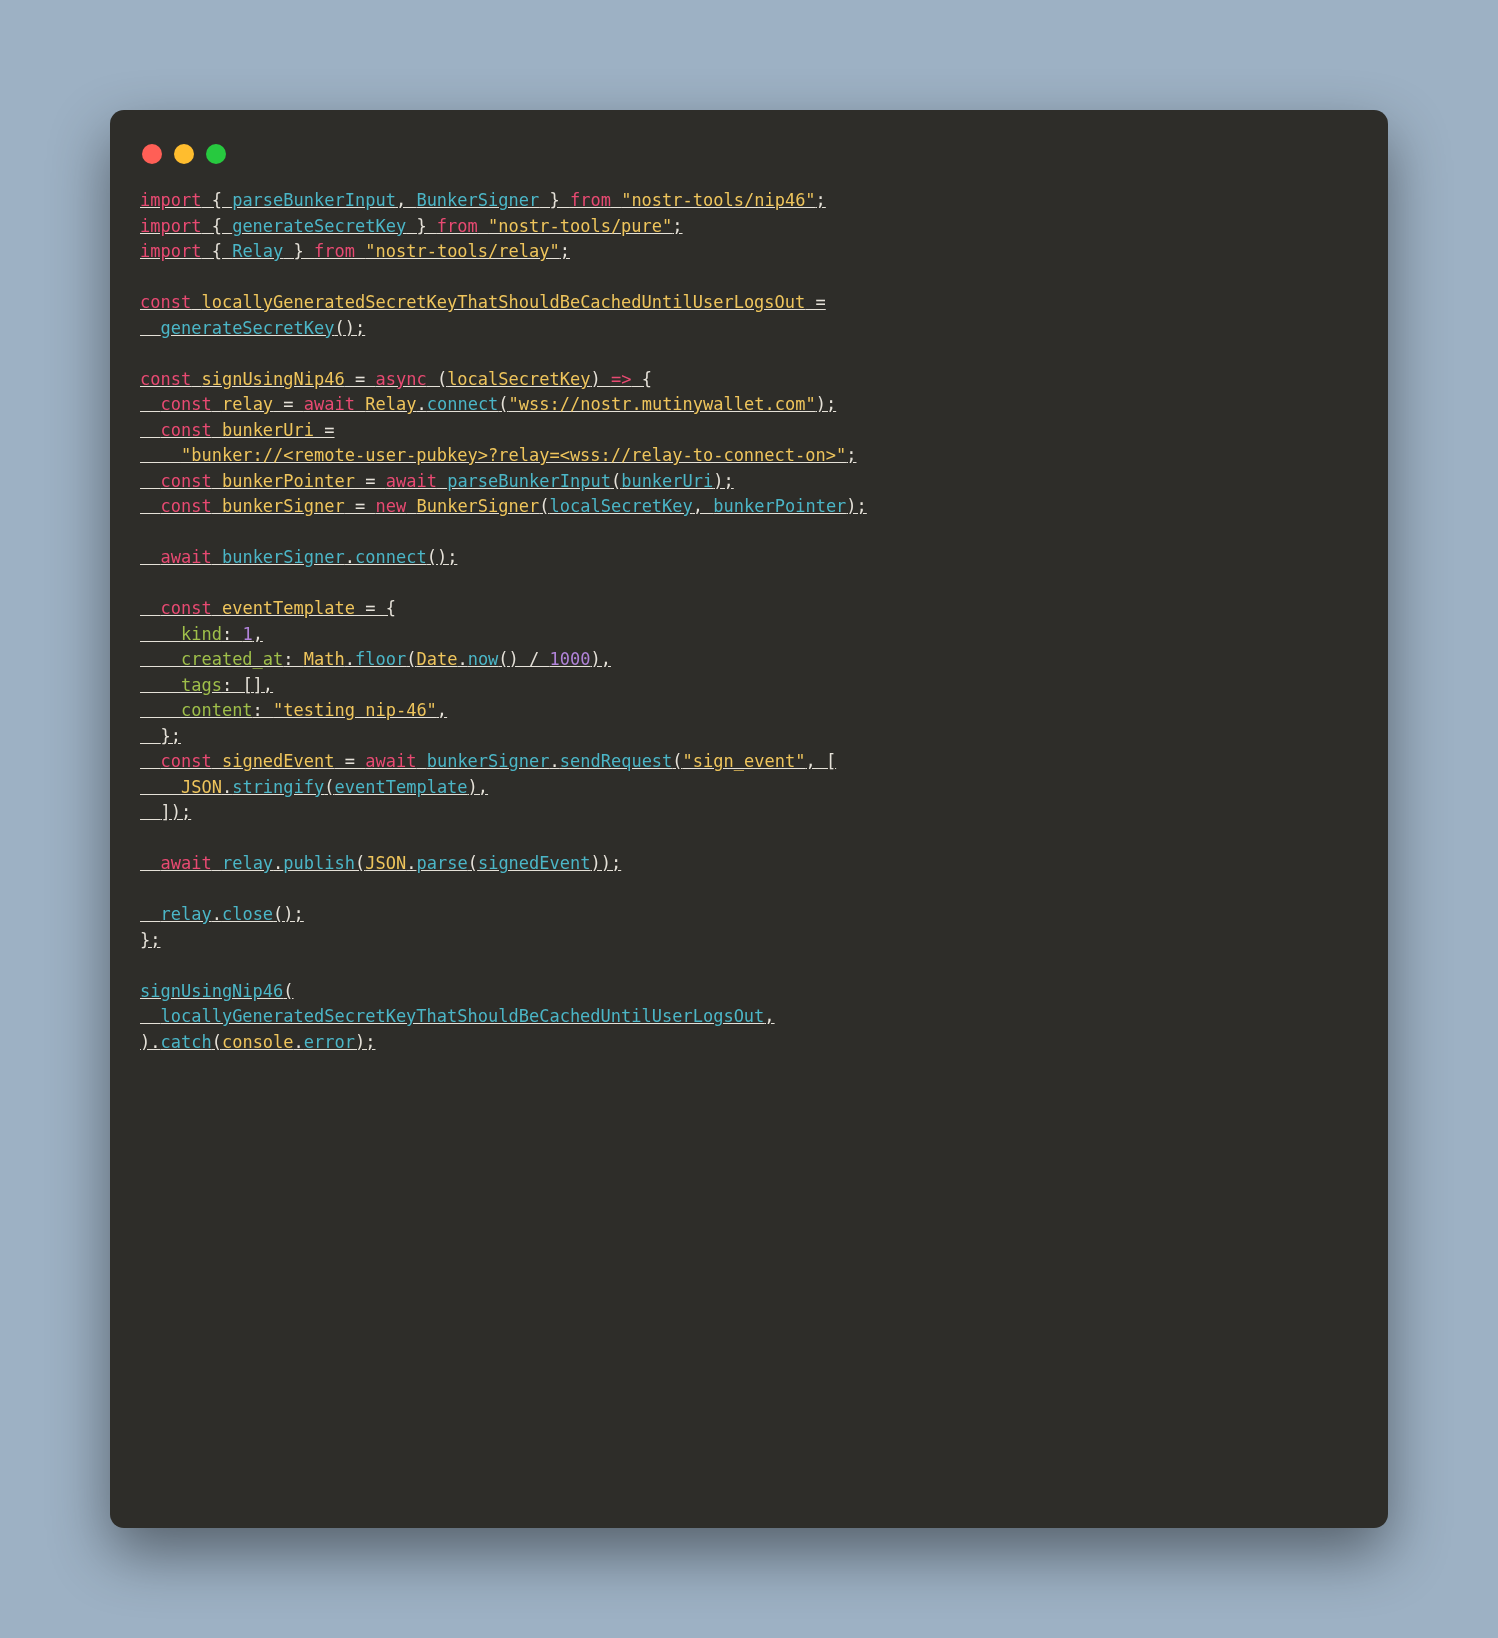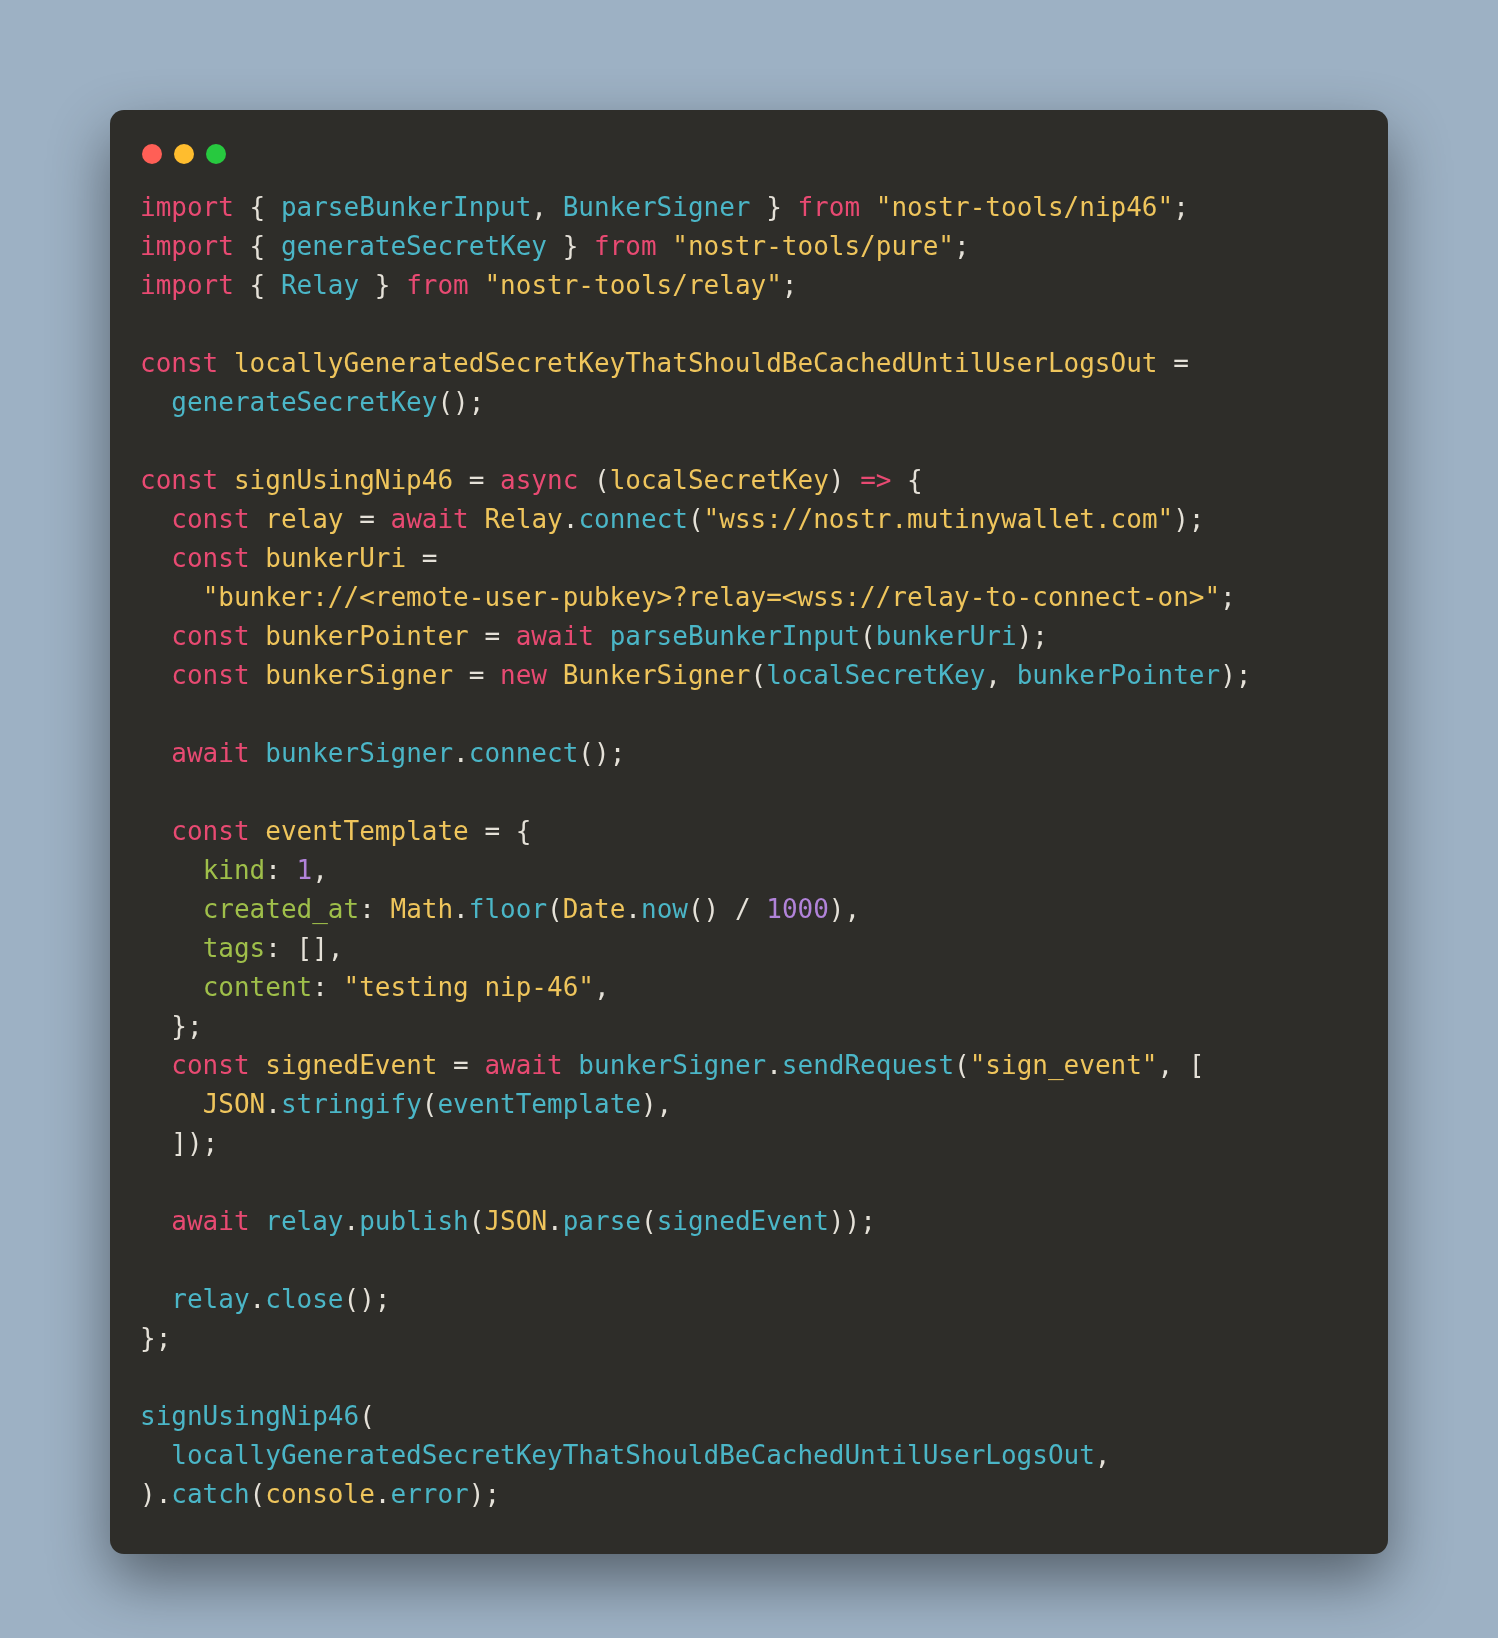--- a/index.html
+++ b/index.html
@@ -24,24 +24,25 @@
   }
   .dot {
     width: 20px;
     height: 20px;
     border-radius: 50%;
   }
   .dot-red { background: #ff5f56; }
   .dot-yellow { background: #ffbd2e; }
   .dot-green { background: #27c93f; }
   .code {
-    font-size: 26px;
+    font-size: 17px;
     line-height: 1.5;
     color: #e5e1d8;
     white-space: pre;
+    text-decoration: underline;
   }
   .tok-kw     { color: #e84a72; }   
   .tok-fn     { color: #4bb6c7; }   
   .tok-fname  { color: #efc55c; }   
   .tok-strq   { color: #efc55c; }   
   .tok-num    { color: #b183d9; }   
   .tok-prop   { color: #9fbf4a; }
   .tok-builtin{ color: #efc55c; }   
 </style>
 </head>

